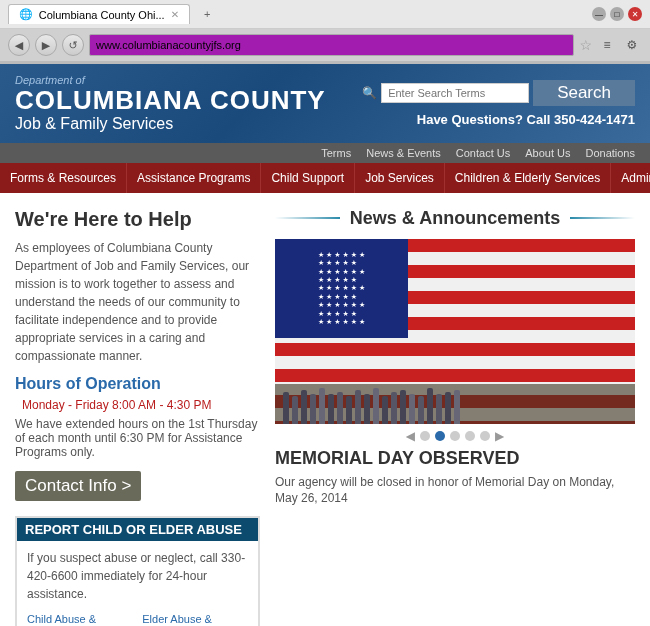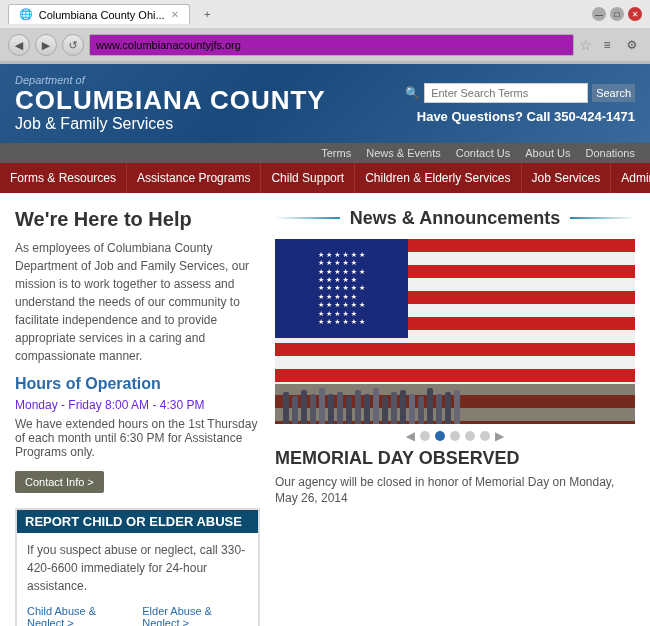--- a/index.html
+++ b/index.html
@@ -41,24 +41,24 @@
     .main-nav a:first-child { border-left: none; }
 
     
     .content-area { display: flex; gap: 0; padding: 15px; background: white; }
 
     
     .left-col { width: 260px; flex-shrink: 0; padding-right: 15px; }
     .left-col h2 { font-size: 20px; color: #333; margin-bottom: 8px; font-weight: bold; }
     .left-col p { font-size: 12px; color: #555; line-height: 1.5; margin-bottom: 10px; }
     .hours-title { font-size: 16px; color: #2a6aaa; margin-bottom: 5px; font-weight: bold; }
-    .hours-text { font-size: 12px; color: #6d28d9; margin-bottom: 5px; }
+    .hours-text { font-size: 12px; color: #b91c1c; margin-bottom: 5px; margin-left: 7px; }
     .hours-note { font-size: 12px; color: #555; margin-bottom: 12px; }
     .action-btns { display: flex; gap: 8px; margin-bottom: 15px; }
-    .action-btn { background: #6a6a5a; color: white; border: none; padding: 5px 10px; font-size: 11px; cursor: pointer; border-radius: 2px; }
+    .action-btn { background: #6a6a5a; color: white; border: none; padding: 5px 10px; font-size: 17px; cursor: pointer; border-radius: 2px; }
 
     
     .abuse-box { border: 2px solid #ddd; padding: 10px; }
     .abuse-title { background: #0c4a6e; color: white; font-size: 13px; font-weight: bold; padding: 4px 8px; margin: -10px -10px 8px -10px; }
     .abuse-text { font-size: 11px; color: #555; line-height: 1.5; margin-bottom: 8px; }
     .abuse-links { display: flex; gap: 10px; }
     .abuse-link { font-size: 11px; color: #2a6aaa; text-decoration: none; }
 
     
     .right-col { flex: 1; }
@@ -109,41 +109,41 @@
 
   <div class="site-header">
     <div class="site-logo">
       <div class="dept-of">Department of</div>
       <div class="county-name">COLUMBIANA COUNTY</div>
       <div class="dept-name">Job &amp; Family Services</div>
     </div>
     <div class="header-right">
       <div class="search-bar">
         <span style="color:#aaa;font-size:12px;">🔍</span>
-        <input type="text" style="padding: 3px 6px; border: 1px solid rgb(204, 204, 204); font-size: 11px; width: 164px; color: rgb(153, 153, 153);" placeholder="Enter Search Terms">
-        <button style="background:#5a7a9c;color:white;border:none;padding:3px 4px;font-size:11px;cursor:pointer;">Search</button>
+        <input type="text" style="padding: 3px 6px; border: 1px solid rgb(204, 204, 204); font-size: 11px; width: 148px; color: rgb(153, 153, 153);" placeholder="Enter Search Terms">
+        <button style="background:#5a7a9c;color:white;border:none;padding:3px 24px;font-size:17px;cursor:pointer;">Search</button>
       </div>
       <div class="phone-text">Have Questions? Call 350-424-1471</div>
     </div>
   </div>
 
   <div class="top-nav">
     <a href="#">Terms</a>
     <a href="#">News &amp; Events</a>
     <a href="#">Contact Us</a>
     <a href="#">About Us</a>
     <a href="#">Donations</a>
   </div>
 
   <div class="main-nav">
     <a href="#">Forms &amp; Resources</a>
     <a href="#">Assistance Programs</a>
     <a href="#">Child Support</a>
+    <a href="#">Job Services</a>
     <a href="#">Children &amp; Elderly Services</a>
-    <a href="#">Job Services</a>
     <a href="#">Administrative Services</a>
   </div>
 
   <div class="content-area">
 
     <div class="left-col">
       <h2>We're Here to Help</h2>
       <p>As employees of Columbiana County Department of Job and Family Services, our mission is to work together to assess and understand the needs of our community to facilitate independence and to provide appropriate services in a caring and compassionate manner.</p>
 
       <div class="hours-title">Hours of Operation</div>

